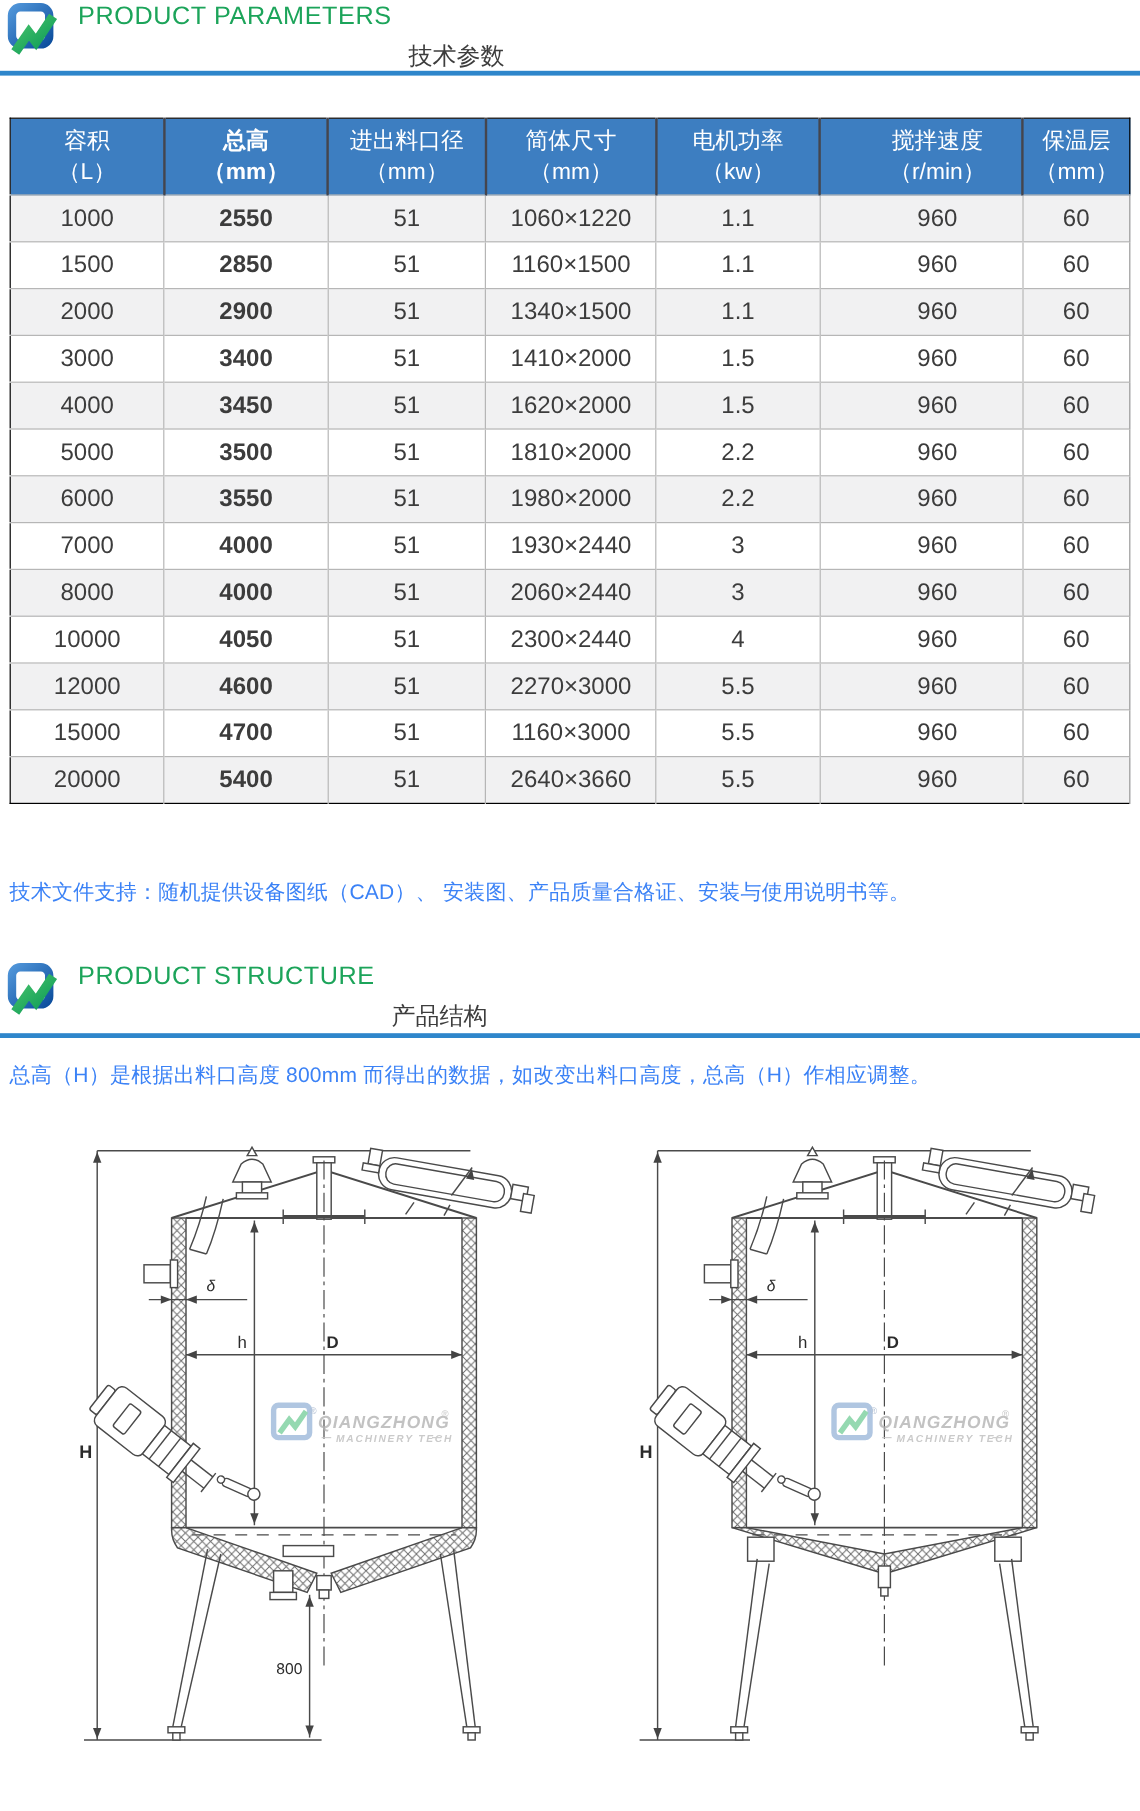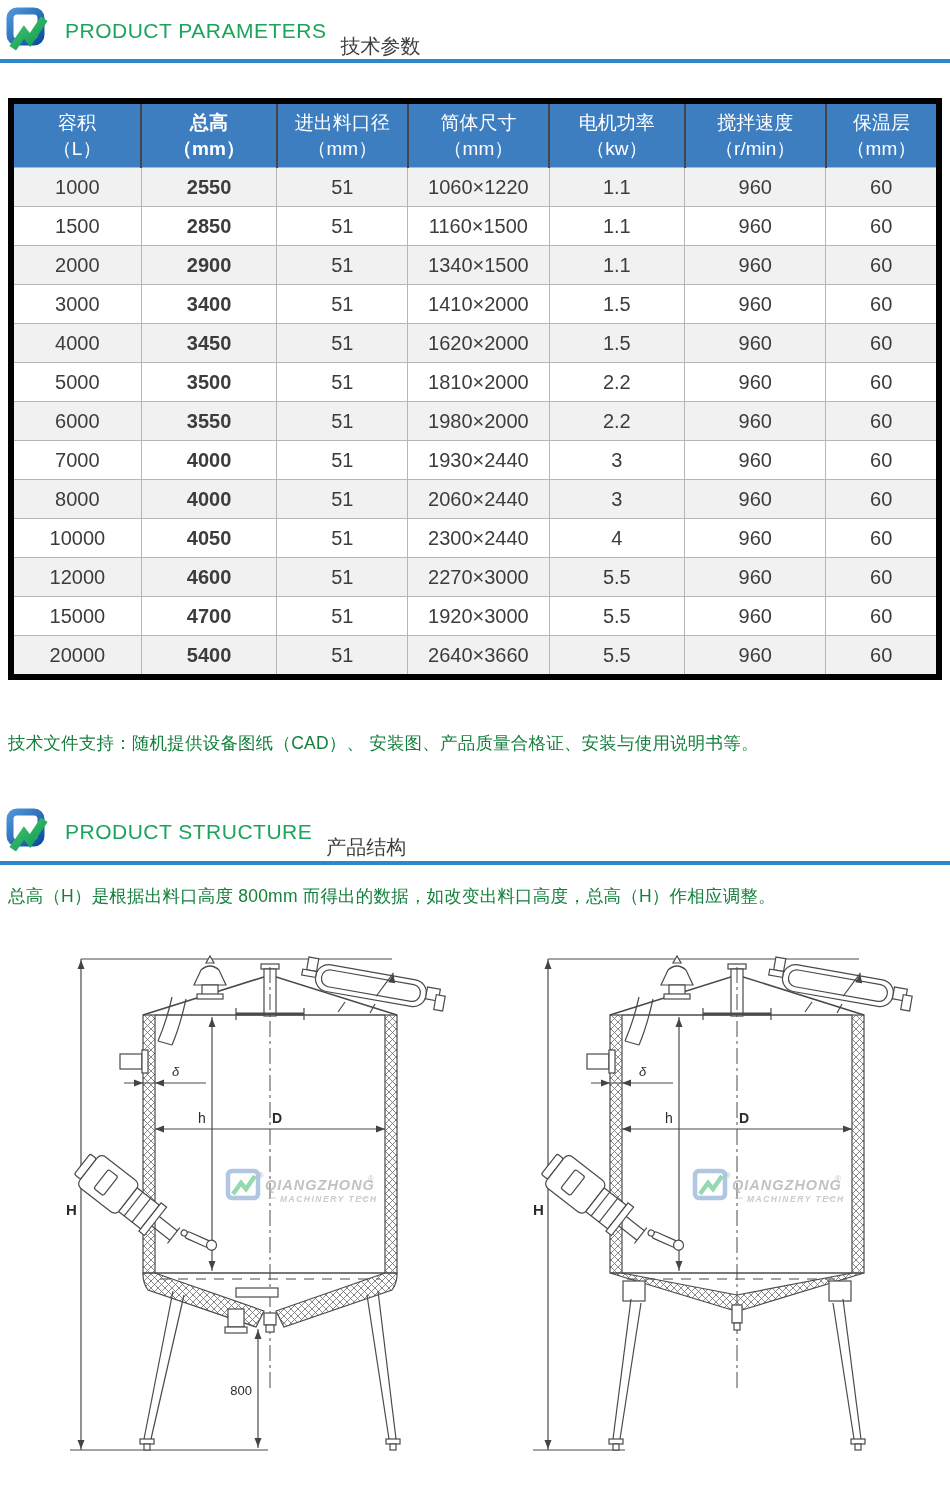--- a/index.html
+++ b/index.html
@@ -1,45 +1,45 @@
 <!DOCTYPE html>
 <html style="--header_blue: #3d7ec1; --divider_blue: #2e86cb; --title_green: #1ca45a; --row_alt: #f1f1f2;"><head>
 <meta charset="utf-8">
 <style>
   html,body{margin:0;padding:0;}
   body{
     width:950px;height:1509px;position:relative;background:#fff;
     font-family:"Liberation Sans","DejaVu Sans",sans-serif;color:#333;overflow:hidden;
   }
   
-  .sec-hdr{position:absolute;left:0;width:950px;display:flex;align-items:center;
+  .sec-hdr{position:absolute;left:0;width:950px;display:flex;align-items:flex-start;
     border-bottom:4px solid var(--divider_blue,#2e86cb);box-sizing:border-box;}
   #hdr1{top:0;height:63px;padding-top:2px;}
   #hdr2{top:802px;height:63px;}
   .logo{margin-left:5px;flex:0 0 auto;}
   .t-en{margin-left:14px;font-size:21px;letter-spacing:.5px;color:var(--title_green,#1ca45a);}
   .t-zh{margin-left:14px;font-size:20px;color:#3d3d3d;margin-top:31px;}
   
   #tblwrap{position:absolute;top:98px;left:8px;width:934px;}
-  table{border-collapse:collapse;table-layout:fixed;width:100%;border:6px solid #000000;}
+  table{border-collapse:collapse;table-layout:fixed;width:100%;border:1px solid #000000;}
   th{background:var(--header_blue,#3d7ec1);color:#fff;font-weight:400;height:63px;
      font-size:19px;line-height:1.32;border-right:2px solid #45454d;padding:0;}
   th:last-child{border-right:none;}
   td{height:38px;text-align:center;font-size:20px;color:#3c3c3c;
      border-right:1px solid #b6b6b6;border-top:1px solid #b6b6b6;padding:0;}
   td:last-child{border-right:1px solid #9a9a9a;margin-top:20px;}
   tbody tr:nth-child(odd) td{background:#f1f1f2;}
   tbody tr:nth-child(even) td{background:#fff;}
   th:nth-child(1),td:nth-child(1){width:13.6%;}
   th:nth-child(2),td:nth-child(2){width:14.4%;font-weight:bold;}
   th:nth-child(3),td:nth-child(3){width:13.9%;}
   th:nth-child(4),td:nth-child(4){width:15%;}
   th:nth-child(5),td:nth-child(5){width:14.4%;}
-  th:nth-child(6),td:nth-child(6){width:15%;}
-  .note{position:absolute;left:8px;font-size:17.5px;color:#15803d;letter-spacing:.2px;white-space:nowrap;}
+  th:nth-child(6),td:nth-child(6){width:15%;padding-left:27px;}
+  .note{position:absolute;left:8px;font-size:17.5px;color:#3b82f6;letter-spacing:.2px;white-space:nowrap;}
   #note1{top:731px;}
   #note2{top:884px;}
   .tank{position:absolute;top:945px;width:400px;height:530px;}
   #tankL{left:60px;}
   #tankR{left:527px;}
 </style>
 </head>
 <body>
 
 <div class="sec-hdr" id="hdr1">
@@ -192,21 +192,21 @@
           <td>51</td>
           <td>2270×3000</td>
           <td>5.5</td>
           <td>960</td>
           <td>60</td>
         </tr>
         <tr>
           <td>15000</td>
           <td>4700</td>
           <td>51</td>
-          <td>1920×3000</td>
+          <td>1160×3000</td>
           <td>5.5</td>
           <td>960</td>
           <td>60</td>
         </tr>
         <tr>
           <td>20000</td>
           <td>5400</td>
           <td>51</td>
           <td>2640×3660</td>
           <td>5.5</td>

